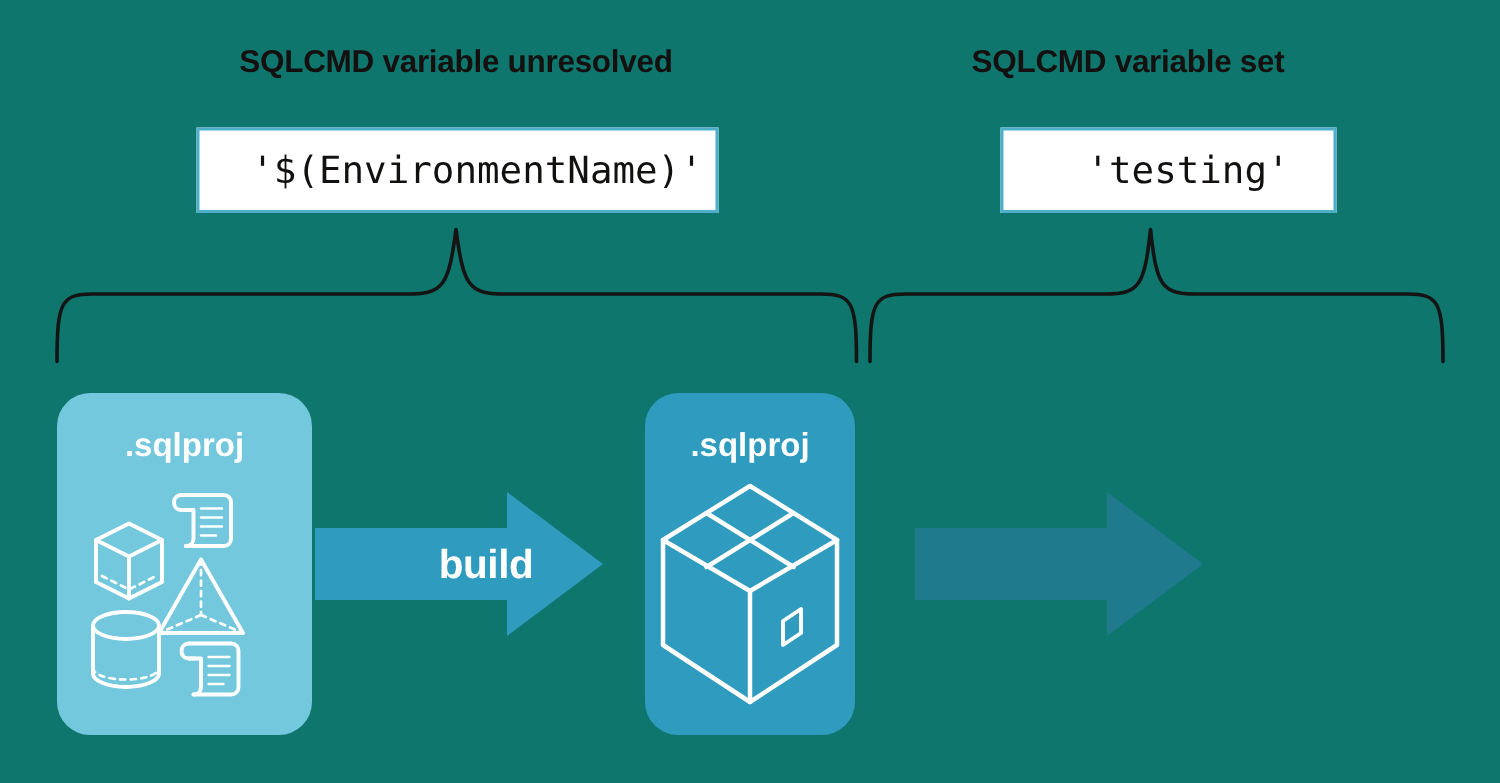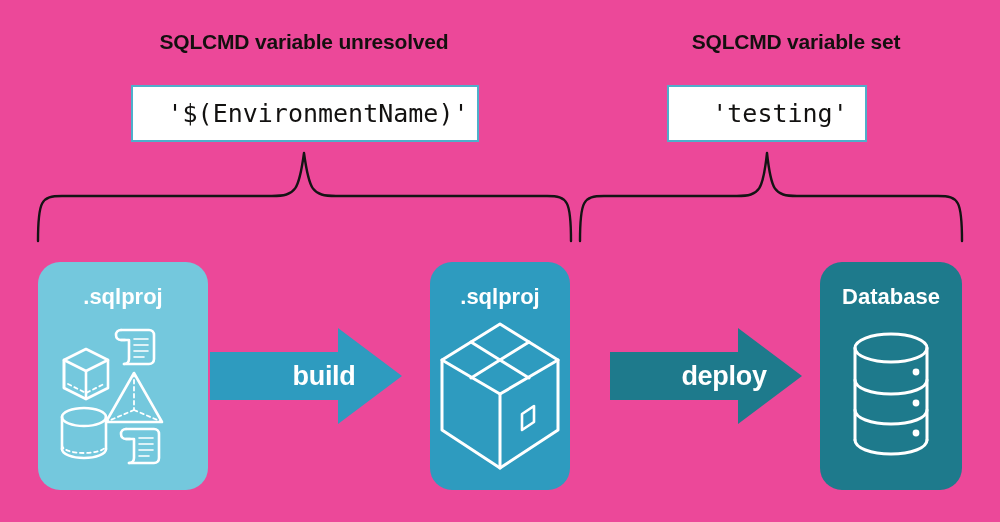--- a/index.html
+++ b/index.html
@@ -7,56 +7,56 @@
     padding: 0;
     background: #ffffff;
   }
   body {
     font-family: "Liberation Sans", sans-serif;
   }
   #canvas {
     position: relative;
     width: 1000px;
     height: 522px;
-    background: #ec4899;
+    background: #0f766e;
     overflow: hidden;
   }
 
   
   .heading {
     position: absolute;
     font-family: "Liberation Sans", sans-serif;
     font-weight: bold;
     font-size: 21px;
     color: #14100f;
     text-align: center;
     white-space: nowrap;
     letter-spacing: -0.2px;
   }
   #heading-left  { left: 62px;  top: 30px;  width: 484px; }
-  #heading-right { left: 638px; top: 30px;  width: 316px; }
+  #heading-right { left: 594px; top: 30px;  width: 316px; }
 
   
   .code-box {
     position: absolute;
     box-sizing: border-box;
     background: #ffffff;
     border: 2px solid #4FAFCB;
     display: flex;
     align-items: center;
     justify-content: center;
     font-family: "DejaVu Sans Mono", monospace;
     font-size: 25px;
     color: #121110;
     letter-spacing: 0px;
     white-space: nowrap;
     padding-left: 26px;
   }
   #code-box-left  { left: 131px; top: 85px; width: 348px; height: 57px; }
-  #code-box-right { left: 667px; top: 85px; width: 200px; height: 57px; }
+  #code-box-right { left: 667px; top: 85px; width: 224px; height: 57px; }
 
   
   .brace-svg {
     position: absolute;
     left: 0;
     top: 0;
     width: 1000px;
     height: 522px;
     pointer-events: none;
   }
@@ -229,41 +229,16 @@
           <path d="M 92,96 L 104,88 L 104,104 L 92,112 Z" stroke-width="2.6"></path>
         </g>
       </svg>
     </div>
   </div>
 
   <div class="arrow-wrap" id="arrow-deploy">
     <svg width="192" height="96" viewBox="0 0 192 96">
       <path d="M 0,24 L 128,24 L 128,0 L 192,48 L 128,96 L 128,72 L 0,72 Z" fill="#1E7A8C"></path>
     </svg>
-    <div class="arrow-label">deploy</div>
-  </div>
-
-  <div class="stage-box" id="stage-database">
-    <div class="stage-label">Database</div>
-    <div class="stage-art">
-      <svg width="142" height="160" viewBox="0 0 142 160">
-        <g fill="none" stroke="#ffffff" stroke-width="3" stroke-linejoin="round" stroke-linecap="round">
-
-          <ellipse cx="71" cy="30" rx="36" ry="14"></ellipse>
-
-          <path d="M 35,30 L 35,122"></path>
-          <path d="M 107,30 L 107,122"></path>
-
-          <path d="M 35,122 C 35,130 51,136 71,136 C 91,136 107,130 107,122"></path>
-
-          <path d="M 35,62 C 35,70 51,76 71,76 C 91,76 107,70 107,62"></path>
-          <path d="M 35,92 C 35,100 51,106 71,106 C 91,106 107,100 107,92"></path>
-        </g>
-        <g fill="#ffffff">
-          <circle cx="96" cy="54" r="3.4"></circle>
-          <circle cx="96" cy="85" r="3.4"></circle>
-          <circle cx="96" cy="115" r="3.4"></circle>
-        </g>
-      </svg>
-    </div>
-  </div>
+  </div>
+
 
 </div>
 
 </body></html>

